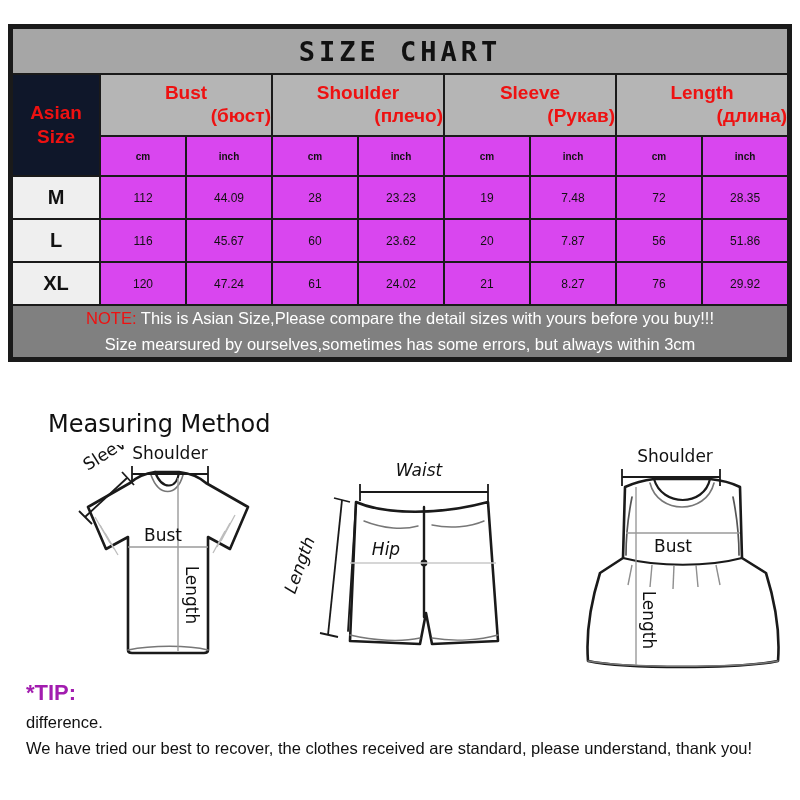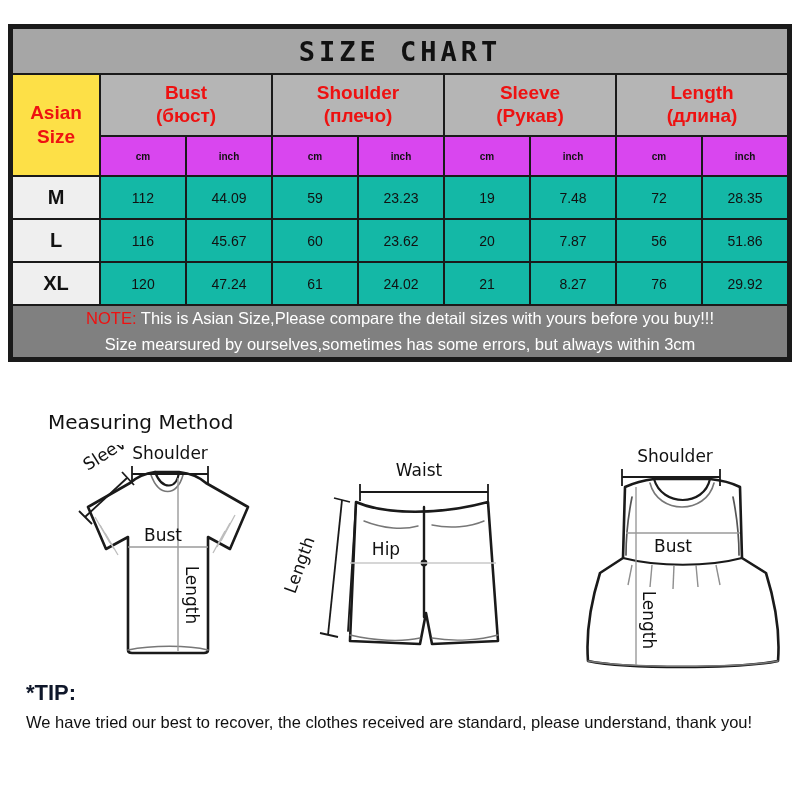--- a/index.html
+++ b/index.html
@@ -28,94 +28,94 @@
     background: #a6a6a6;
     height: 46px;
     font-family: "DejaVu Sans Mono", monospace;
     font-size: 27px;
     font-weight: 700;
     letter-spacing: 4px;
     color: #111;
     border-top: none; border-left: none; border-right: none;
   }
   .corner-cell {
-    background: #fde047;
+    background: #0f172a;
     color: #ee1111;
     font-size: 19px;
     font-weight: 700;
     line-height: 1.25;
     width: 90px;
     margin-top: 12px;
   }
   .grp-cell {
     background: #b5b5b5;
     color: #ee1111;
     font-size: 19px;
     font-weight: 700;
     line-height: 1.2;
     height: 62px;
   }
   .grp-cell .en { display: block; }
-  .grp-cell .ru { display: block; }
+  .grp-cell .ru { display: block; text-align: right; }
   .unit-cell {
     background: #d946ef;
     color: #111;
     font-size: 10px;
     font-weight: 700;
     height: 40px;
   }
   .size-cell {
     background: #efefef;
     color: #111;
     font-size: 20px;
     font-weight: 700;
     height: 43px;
   }
   .val-cell {
-    background: #14b8a6;
+    background: #d946ef;
     color: #111;
-    font-size: 14px;
+    font-size: 12px;
     height: 43px;
   }
   .note-cell {
     background: #808080;
     color: #ffffff;
     font-size: 16.5px;
     line-height: 1.55;
     padding: 7px 4px 9px 4px;
     text-align: center;
     border-left: none; border-right: none; border-bottom: none;
   }
   .note-cell .note-kw { color: #ee1111; }
   .note-cell .line { display: block; }
 
   
   .mm-title {
     position: absolute; left: 48px; top: 410px;
     font-family: "DejaVu Sans", sans-serif;
-    font-size: 20px; color: #111;
+    font-size: 24px; color: #111;
   }
   .diagrams {
     position: absolute; left: 0; top: 445px; width: 800px; height: 235px;
   }
   .diagram { position: absolute; top: 0; height: 235px; }
   #diagram-tshirt { left: 22px;  width: 290px; }
-  #diagram-shorts { left: 280px; width: 260px; }
+  #diagram-shorts { left: 280px; width: 260px; font-style: italic; }
   #diagram-dress  { left: 570px; width: 225px; }
   .diagram svg { width: 100%; height: 100%; display: block; }
   .dlabel {
     font-family: "DejaVu Sans", sans-serif;
     font-size: 17px;
     fill: #111;
   }
 
   
   .tip-head {
     position: absolute; left: 26px; top: 680px;
-    color: #0f172a; font-size: 22px; font-weight: 700;
+    color: #a21caf; font-size: 22px; font-weight: 700;
   }
   .tip-body {
     position: absolute; left: 26px; top: 710px; width: 756px;
     color: #111; font-size: 16.5px; line-height: 1.55;
   }
   .tip-body .indent { text-indent: 44px; display: block; }
   .tip-body .line { display: block; }
 </style>
 </head>
 <body>
@@ -161,21 +161,21 @@
           <td class="unit-cell">cm</td>
           <td class="unit-cell">inch</td>
           <td class="unit-cell">cm</td>
           <td class="unit-cell">inch</td>
         </tr>
 
         <tr>
           <td class="size-cell">M</td>
           <td class="val-cell">112</td>
           <td class="val-cell">44.09</td>
-          <td class="val-cell">59</td>
+          <td class="val-cell">28</td>
           <td class="val-cell">23.23</td>
           <td class="val-cell">19</td>
           <td class="val-cell">7.48</td>
           <td class="val-cell">72</td>
           <td class="val-cell">28.35</td>
         </tr>
         <tr>
           <td class="size-cell">L</td>
           <td class="val-cell">116</td>
           <td class="val-cell">45.67</td>
@@ -316,16 +316,17 @@
         </g>
         <text class="dlabel" x="105" y="17" text-anchor="middle">Shoulder</text>
         <text class="dlabel" x="103" y="107" text-anchor="middle">Bust</text>
         <text class="dlabel" x="73" y="175" text-anchor="middle" transform="rotate(90 73 175)">Length</text>
       </svg>
     </div>
   </div>
 
   <div class="tip-head">*TIP:</div>
   <div class="tip-body">
+    <span class="line">difference.</span>
     <span class="line">We have tried our best to recover, the clothes received are standard, please understand, thank you!</span>
   </div>
 
 </div>
 
 </body></html>

